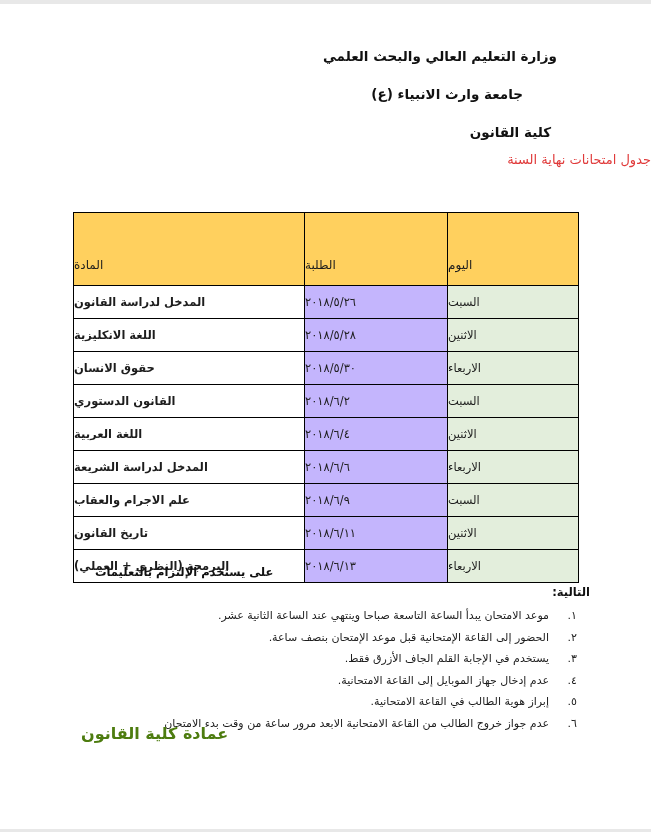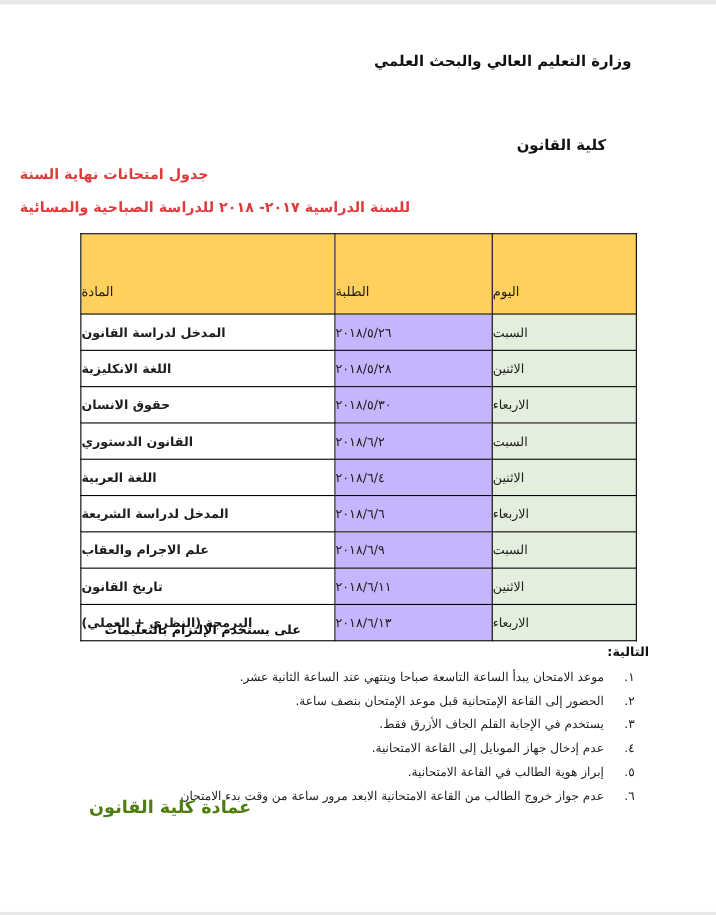--- a/index.html
+++ b/index.html
@@ -16,30 +16,30 @@
   .edge-bottom{bottom:0;height:3px;}
 
   .hdr-line{
     position:absolute;
     color:#111111;
     font-weight:bold;
     font-size:13.5px;
     line-height:20px;
     white-space:nowrap;
   }
-  .hdr-1{top:46px;right:77px;}
+  .hdr-1{top:46px;right:94px;}
   .hdr-2{top:84px;right:128px;}
   .hdr-3{top:122px;right:100px;}
 
   .red-line{
     position:absolute;
     left:18px;right:0;
-    text-align:left;
+    text-align:right;
     color:#e03a3a;
-    font-weight:bold;
+    font-weight:normal;
     font-size:13px;
     line-height:19px;
     white-space:nowrap;
   }
   .red-1{top:150px;}
   .red-2{top:180px;}
 
   table.exam{
     position:absolute;
     top:212px;left:73px;
@@ -121,24 +121,24 @@
     margin-left:19px;
   }
 </style>
 </head>
 <body>
 
 <div class="page">
   <div class="edge-strip edge-top"></div>
 
   <div class="hdr-line hdr-1">وزارة التعليم العالي والبحث العلمي</div>
+  <div class="hdr-line hdr-2">جامعة وارث الانبياء (ع)</div>
   <div class="hdr-line hdr-3">كلية القانون</div>
 
   <div class="red-line red-1">جدول امتحانات نهاية السنة</div>
-  <div class="red-line red-2">للسنة الدراسية ٢٠١٧-   ٢٠١٨ للدراسة الصباحية والمسائية</div>
 
   <table class="exam">
     <colgroup>
         <col class="c-day">
         <col class="c-date">
         <col class="c-subject">
       </colgroup>
     <thead>
       <tr>
         <th>اليوم</th>

